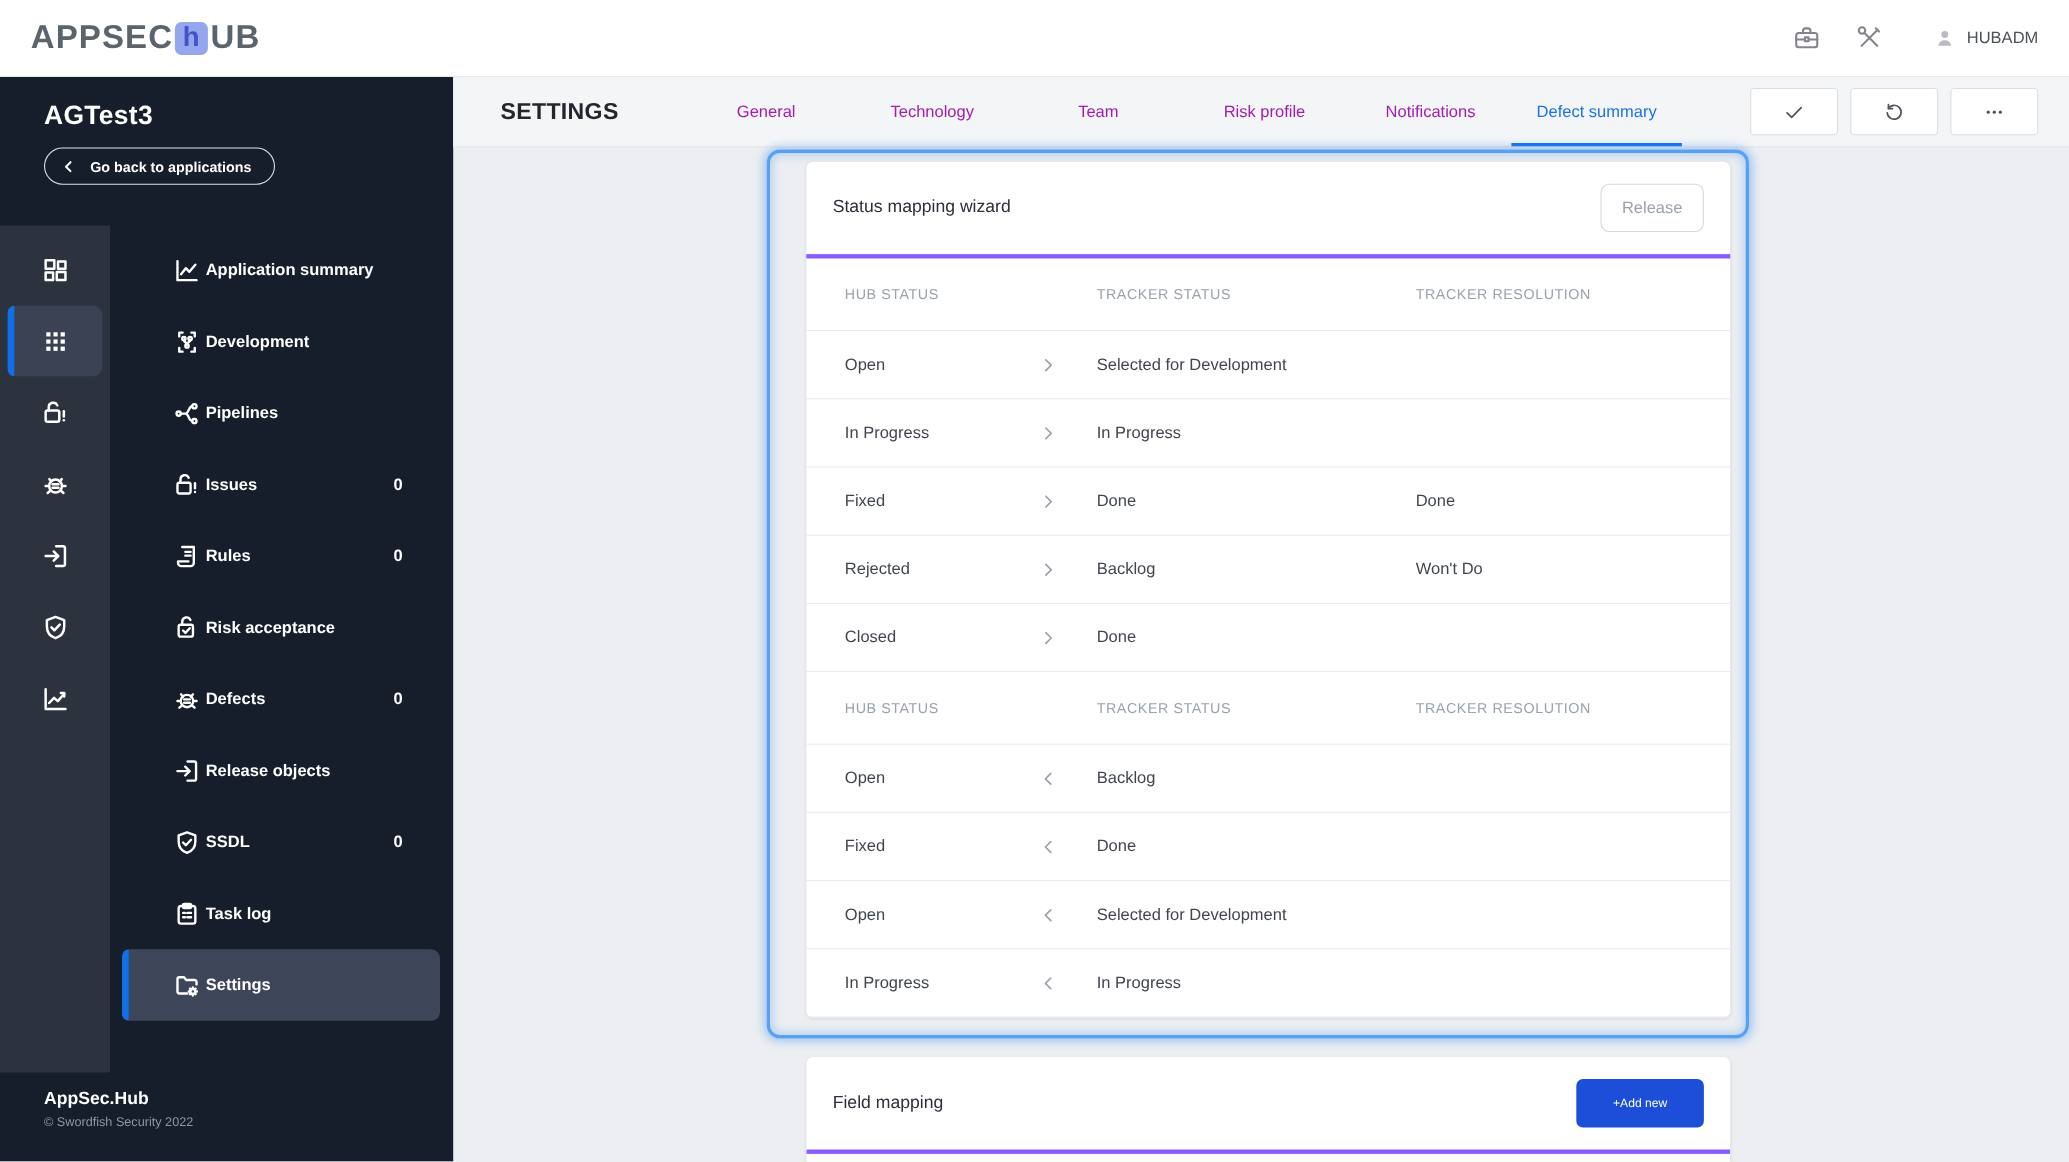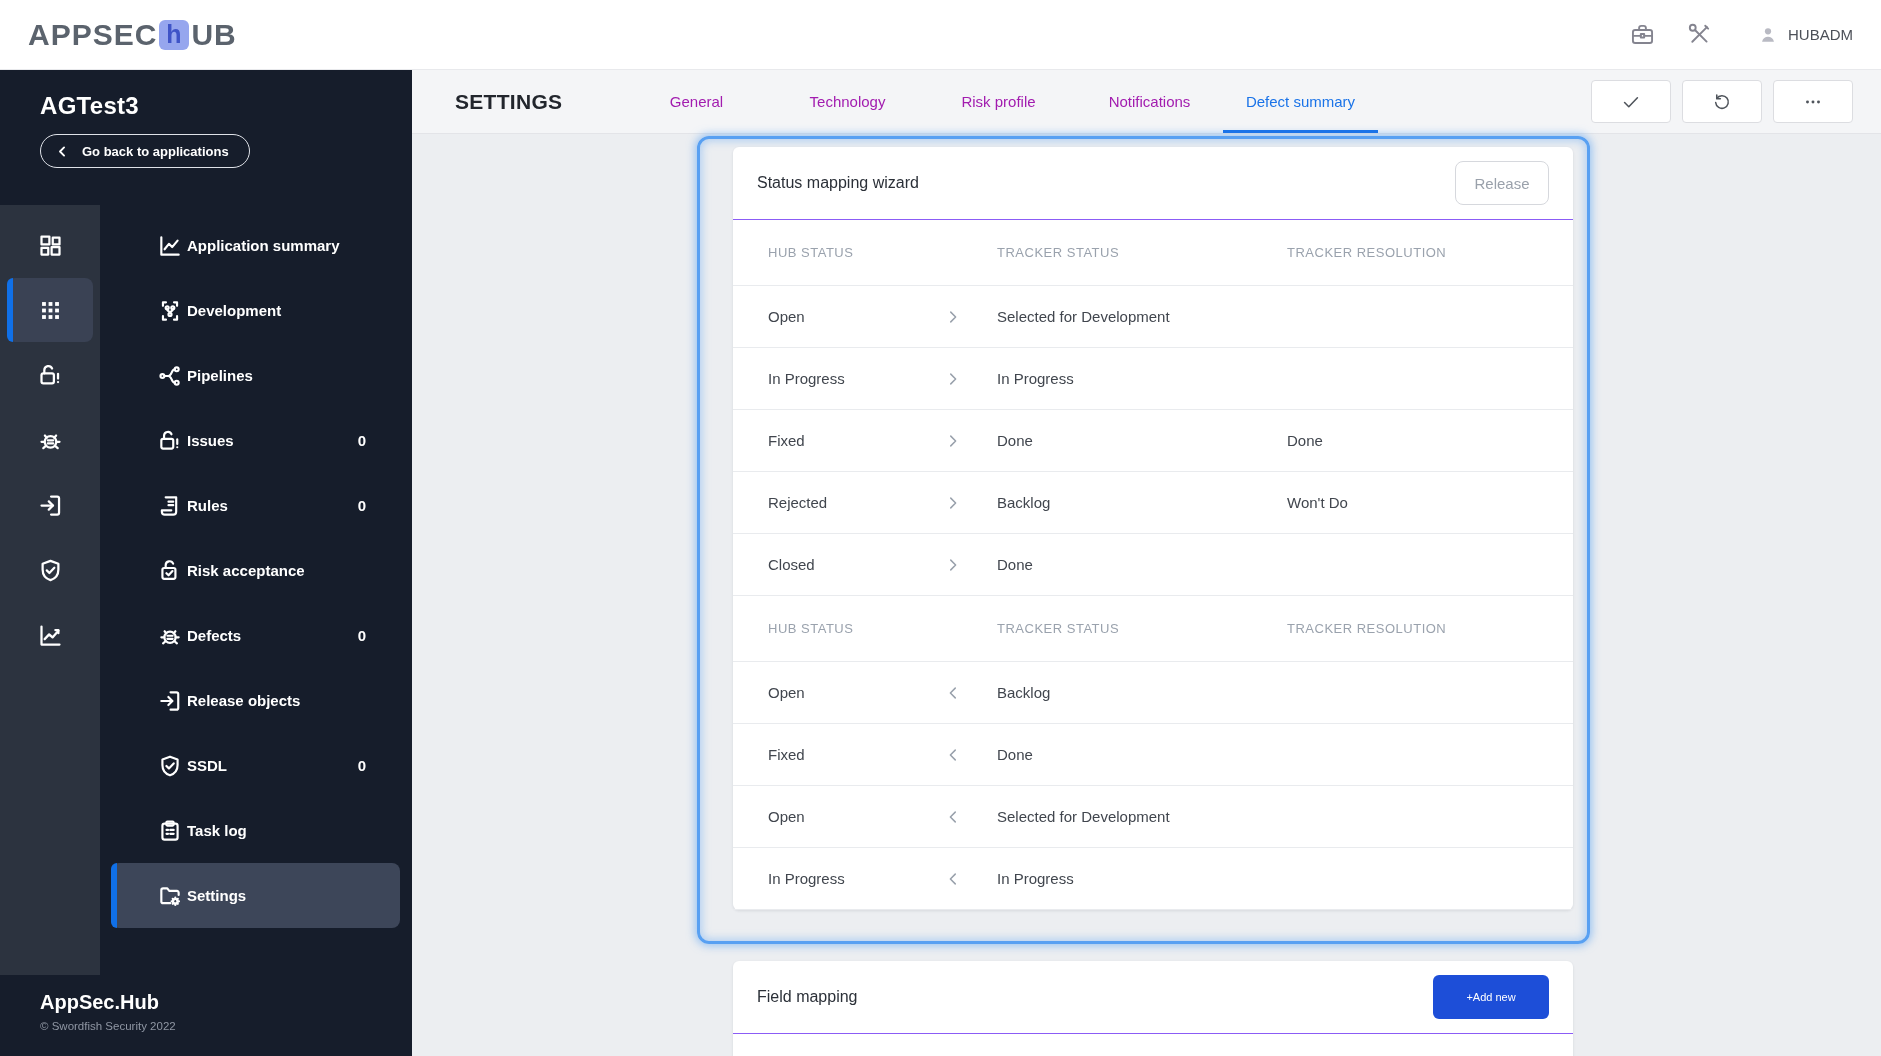--- a/index.html
+++ b/index.html
@@ -44,21 +44,21 @@
   .menu { flex:1; padding-top:8px; }
   .menu-item { height:65px; display:flex; align-items:center; padding-left:57px;
                position:relative; cursor:pointer; }
   .menu-item .i { color:#fff; }
   .menu-label { margin-left:4px; font-size:15px; font-weight:700; color:#fff; }
   .menu-count { margin-left:auto; margin-right:46px; font-size:15px; font-weight:700; }
   .menu-item.selected { background:#3d4659; border-radius:8px; margin:0 12px 0 11px; padding-left:46px; }
   .menu-item.selected::before { content:''; position:absolute; left:0; top:0; bottom:0; width:6px;
                background:#1070e8; border-radius:8px 0 0 8px; }
   .sidebar-footer { height:81px; padding:16px 0 0 40px; }
-  .brand { font-size:20px; font-weight:700; }
+  .brand { font-size:16px; font-weight:700; }
   .copyright { margin-top:6px; font-size:11.5px; color:#8f96a3; }
 
   
   .main { flex:1; display:flex; flex-direction:column; min-width:0; }
   .main-header { height:64px; flex:0 0 64px; background:#f4f5f7; border-bottom:1px solid #e3e4e8;
                  display:flex; align-items:stretch; }
   .page-title { width:209px; padding-left:43px; display:flex; align-items:center;
                 font-size:21px; font-weight:700; color:#22262d; letter-spacing:.3px; }
   .tabs { display:flex; }
   .tab { width:151px; display:flex; align-items:center; justify-content:center;
@@ -69,22 +69,22 @@
   .actions { margin-left:auto; display:flex; align-items:center; gap:11px; padding-right:28px; }
   .action-btn { width:80px; height:43px; background:#fff; border:1px solid #dcdde1; border-radius:4px;
                 display:flex; align-items:center; justify-content:center; color:#4f545b; cursor:pointer; }
 
   .content { flex:1; padding:2px 0 0 285px; min-height:0; }
 
   .focus-ring { width:893px; height:808px; border:3px solid #58a0f2; border-radius:12px;
                 box-shadow:0 0 9px 2px rgba(88,160,242,.55), inset 0 0 9px 2px rgba(88,160,242,.40); }
   .card { background:#fff; border-radius:6px; box-shadow:0 1px 3px rgba(20,30,50,.10); }
   .focus-ring .card { margin:8px 14px 0 33px; }
-  .card-header { height:73px; display:flex; align-items:center; padding:0 24px;
-                 border-bottom:1px solid #8b5cf6; }
+  .card-header { height:88px; display:flex; align-items:center; padding:0 24px;
+                 border-bottom:4px solid #8b5cf6; }
   .card-title { font-size:16px; color:#2b3038; }
   .wizard-btn { margin-left:auto; width:94px; height:44px; background:#fff; border:1px solid #d6d8dd;
                 border-radius:8px; color:#9aa1ab; font-size:15px; font-family:inherit; cursor:pointer; }
 
   .row { display:grid; grid-template-columns:176px 53px 290px 1fr; align-items:center;
          min-height:62px; padding:0 8px 0 35px; border-bottom:1px solid #e9ebee;
          font-size:15px; color:#41464e; }
   .row.header { min-height:66px; font-size:13px; color:#9aa2ad; letter-spacing:.5px; }
   .chev { color:#98a0ab; display:flex; }
 
@@ -358,20 +358,21 @@
         <div class="copyright">© Swordfish Security 2022</div>
       </div>
     </aside>
 
     <main class="main">
       <div class="main-header">
         <div class="page-title">SETTINGS</div>
         <div class="tabs" id="tabs">
             <div class="tab">General</div>
             <div class="tab">Technology</div>
+            <div class="tab">Team</div>
             <div class="tab">Risk profile</div>
             <div class="tab">Notifications</div>
             <div class="tab active">Defect summary</div>
           </div>
         <div class="actions" id="actions">
             <button class="action-btn">
               <span class="i">
                 <svg width="22" height="22" viewBox="0 0 24 24" fill="none" stroke="currentColor" stroke-width="1.7" stroke-linecap="round" stroke-linejoin="round">
                   <path d="M5 12.6l4.6 4.6L19 7.4"></path>
                 </svg>

